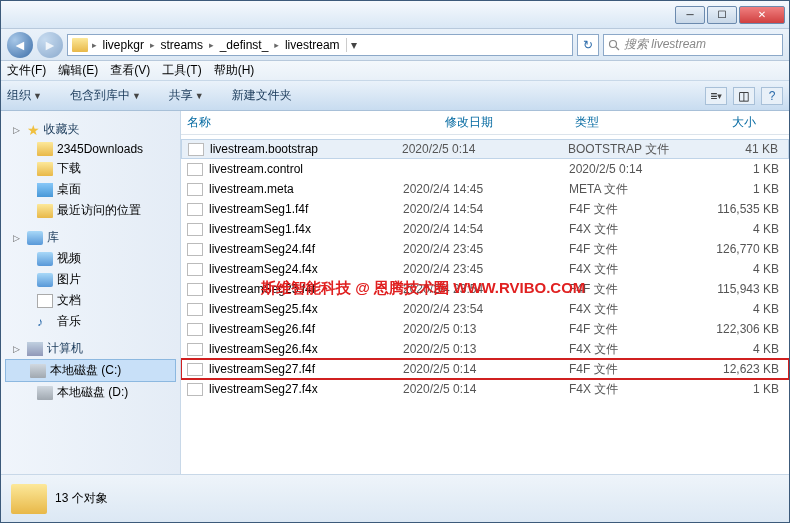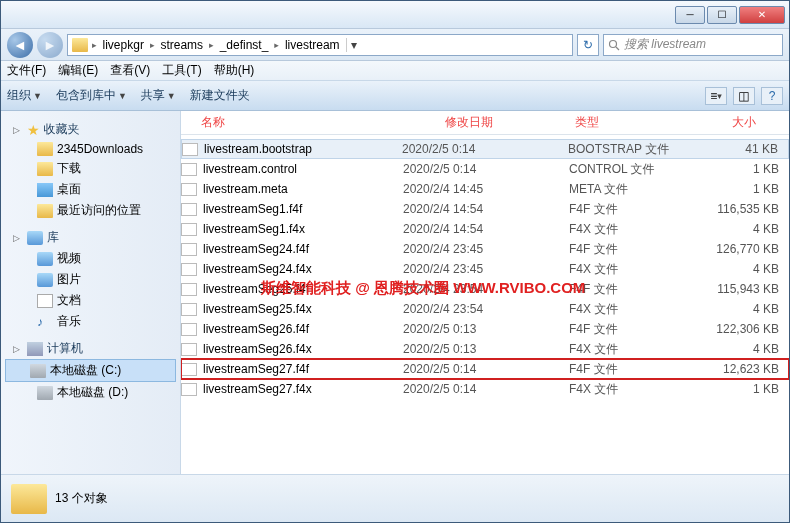--- a/index.html
+++ b/index.html
@@ -16,46 +16,46 @@
 .addr-bar { flex: 1; height: 22px; background: #fff; border: 1px solid #8ca8c8; display: flex; align-items: center; padding: 0 4px; gap: 4px; }
 .addr-folder { width: 16px; height: 14px; background: linear-gradient(#fce89a, #e8b848); border-radius: 1px; }
 .crumb { padding: 0 2px; cursor: pointer; }
 .crumb-sep { color: #666; font-size: 9px; }
 .addr-drop { width: 16px; text-align: center; cursor: pointer; color: #444; border-left: 1px solid #ccc; }
 .refresh { width: 22px; height: 22px; border: 1px solid #8ca8c8; background: #fff; display: flex; align-items: center; justify-content: center; color: #2a6aaa; cursor: pointer; }
 .search { width: 180px; height: 22px; border: 1px solid #8ca8c8; background: #fff; display: flex; align-items: center; padding: 0 4px; color: #888; font-style: italic; }
 .search svg { margin-right: 4px; }
 .menubar { height: 20px; background: linear-gradient(#f4f8fc, #e8f0f8); display: flex; align-items: center; padding: 0 6px; gap: 12px; border-bottom: 1px solid #c8d8e8; }
 .menu-item { cursor: pointer; }
-.cmdbar { height: 30px; background: linear-gradient(#eaf2fa, #c8dcf0); display: flex; align-items: center; padding: 0 6px; gap: 14px; border-bottom: 1px solid #a8c0d8; }
+.cmdbar { height: 30px; background: linear-gradient(#eaf2fa, #c8dcf0); display: flex; align-items: center; padding: 0 6px; gap: 28px; border-bottom: 1px solid #a8c0d8; }
 .cmd-item { display: flex; align-items: center; gap: 2px; cursor: pointer; color: #1a3a5a; }
 .cmd-drop { font-size: 9px; color: #444; }
 .cmd-right { margin-left: auto; display: flex; gap: 6px; }
 .cmd-iconbox { width: 22px; height: 18px; border: 1px solid #a8c0d8; background: #e8f0f8; display: flex; align-items: center; justify-content: center; cursor: pointer; }
 .main { flex: 1; display: flex; overflow: hidden; background: #fff; }
 .sidebar { width: 180px; background: linear-gradient(90deg, #f0f5fb, #e4ecf6); border-right: 1px solid #c8d8e8; padding: 8px 4px; overflow-y: auto; }
 .tree-group { margin-bottom: 6px; }
 .tree-item { display: flex; align-items: center; gap: 4px; padding: 2px 4px 2px 8px; cursor: pointer; color: #1a3a5a; }
 .tree-item.sub { padding-left: 32px; color: #000; }
 .expander { width: 10px; font-size: 9px; color: #666; }
 .tree-icon { width: 16px; height: 14px; display: inline-block; }
 .ico-star { color: #f0c040; font-size: 14px; }
 .ico-folder { background: linear-gradient(#fce89a, #e8b848); border-radius: 1px; }
 .ico-lib { background: linear-gradient(#a8d8f8, #5898d8); border-radius: 2px; }
 .ico-doc { background: #fff; border: 1px solid #aaa; }
 .ico-disk { background: linear-gradient(#d0d8e0, #a0a8b0); border-radius: 1px; }
 .filepane { flex: 1; display: flex; flex-direction: column; overflow: hidden; }
-.colheader { height: 24px; display: flex; align-items: center; border-bottom: 1px solid #dce4ec; padding-left: 14px; color: #ef4444; }
+.colheader { height: 24px; display: flex; align-items: center; border-bottom: 1px solid #dce4ec; padding-left: 0; color: #0369a1; }
 .colheader > div { padding: 0 6px; cursor: pointer; }
 .c-name { flex: 1; }
 .c-date { width: 130px; }
 .c-type { width: 130px; }
 .c-size { width: 90px; text-align: center; }
 .filelist { flex: 1; overflow-y: auto; padding-top: 4px; }
-.row { display: flex; align-items: center; height: 20px; }
+.row { display: flex; align-items: center; height: 20px; padding-left: 6px; }
 .row.sel1 { background: #e8f0f8; border: 1px solid #c0d4e8; }
 .row.sel2 { outline: 2px solid #d02020; outline-offset: -1px; }
 .row .ico { width: 16px; height: 13px; background: #fff; border: 1px solid #bbb; margin-right: 6px; }
 .row .nm { flex: 1; color: #000; }
 .row .dt { width: 130px; color: #555; }
 .row .tp { width: 130px; color: #555; margin-left: 36px; }
 .row .sz { width: 90px; text-align: right; color: #555; padding-right: 10px; }
 .watermark { position: absolute; top: 278px; left: 260px; color: #e02020; font-size: 15px; font-weight: bold; pointer-events: none; }
 .statusbar { height: 48px; background: linear-gradient(#eef4fa, #dce8f4); border-top: 1px solid #c8d8e8; display: flex; align-items: center; padding: 0 10px; gap: 8px; }
 .stat-folder { width: 36px; height: 30px; background: linear-gradient(#fce89a, #e8b848); border-radius: 2px; }
@@ -203,21 +203,20 @@
             <span class="ico"></span>
             <span class="nm">livestream.bootstrap</span>
             <span class="dt">2020/2/5 0:14</span>
             <span class="tp">BOOTSTRAP 文件</span>
             <span class="sz">41 KB</span>
           </div>
           <div class="row">
             <span class="ico"></span>
             <span class="nm">livestream.control</span>
             <span class="dt">2020/2/5 0:14</span>
-            <span class="tp">CONTROL 文件</span>
             <span class="sz">1 KB</span>
           </div>
           <div class="row">
             <span class="ico"></span>
             <span class="nm">livestream.meta</span>
             <span class="dt">2020/2/4 14:45</span>
             <span class="tp">META 文件</span>
             <span class="sz">1 KB</span>
           </div>
           <div class="row">

